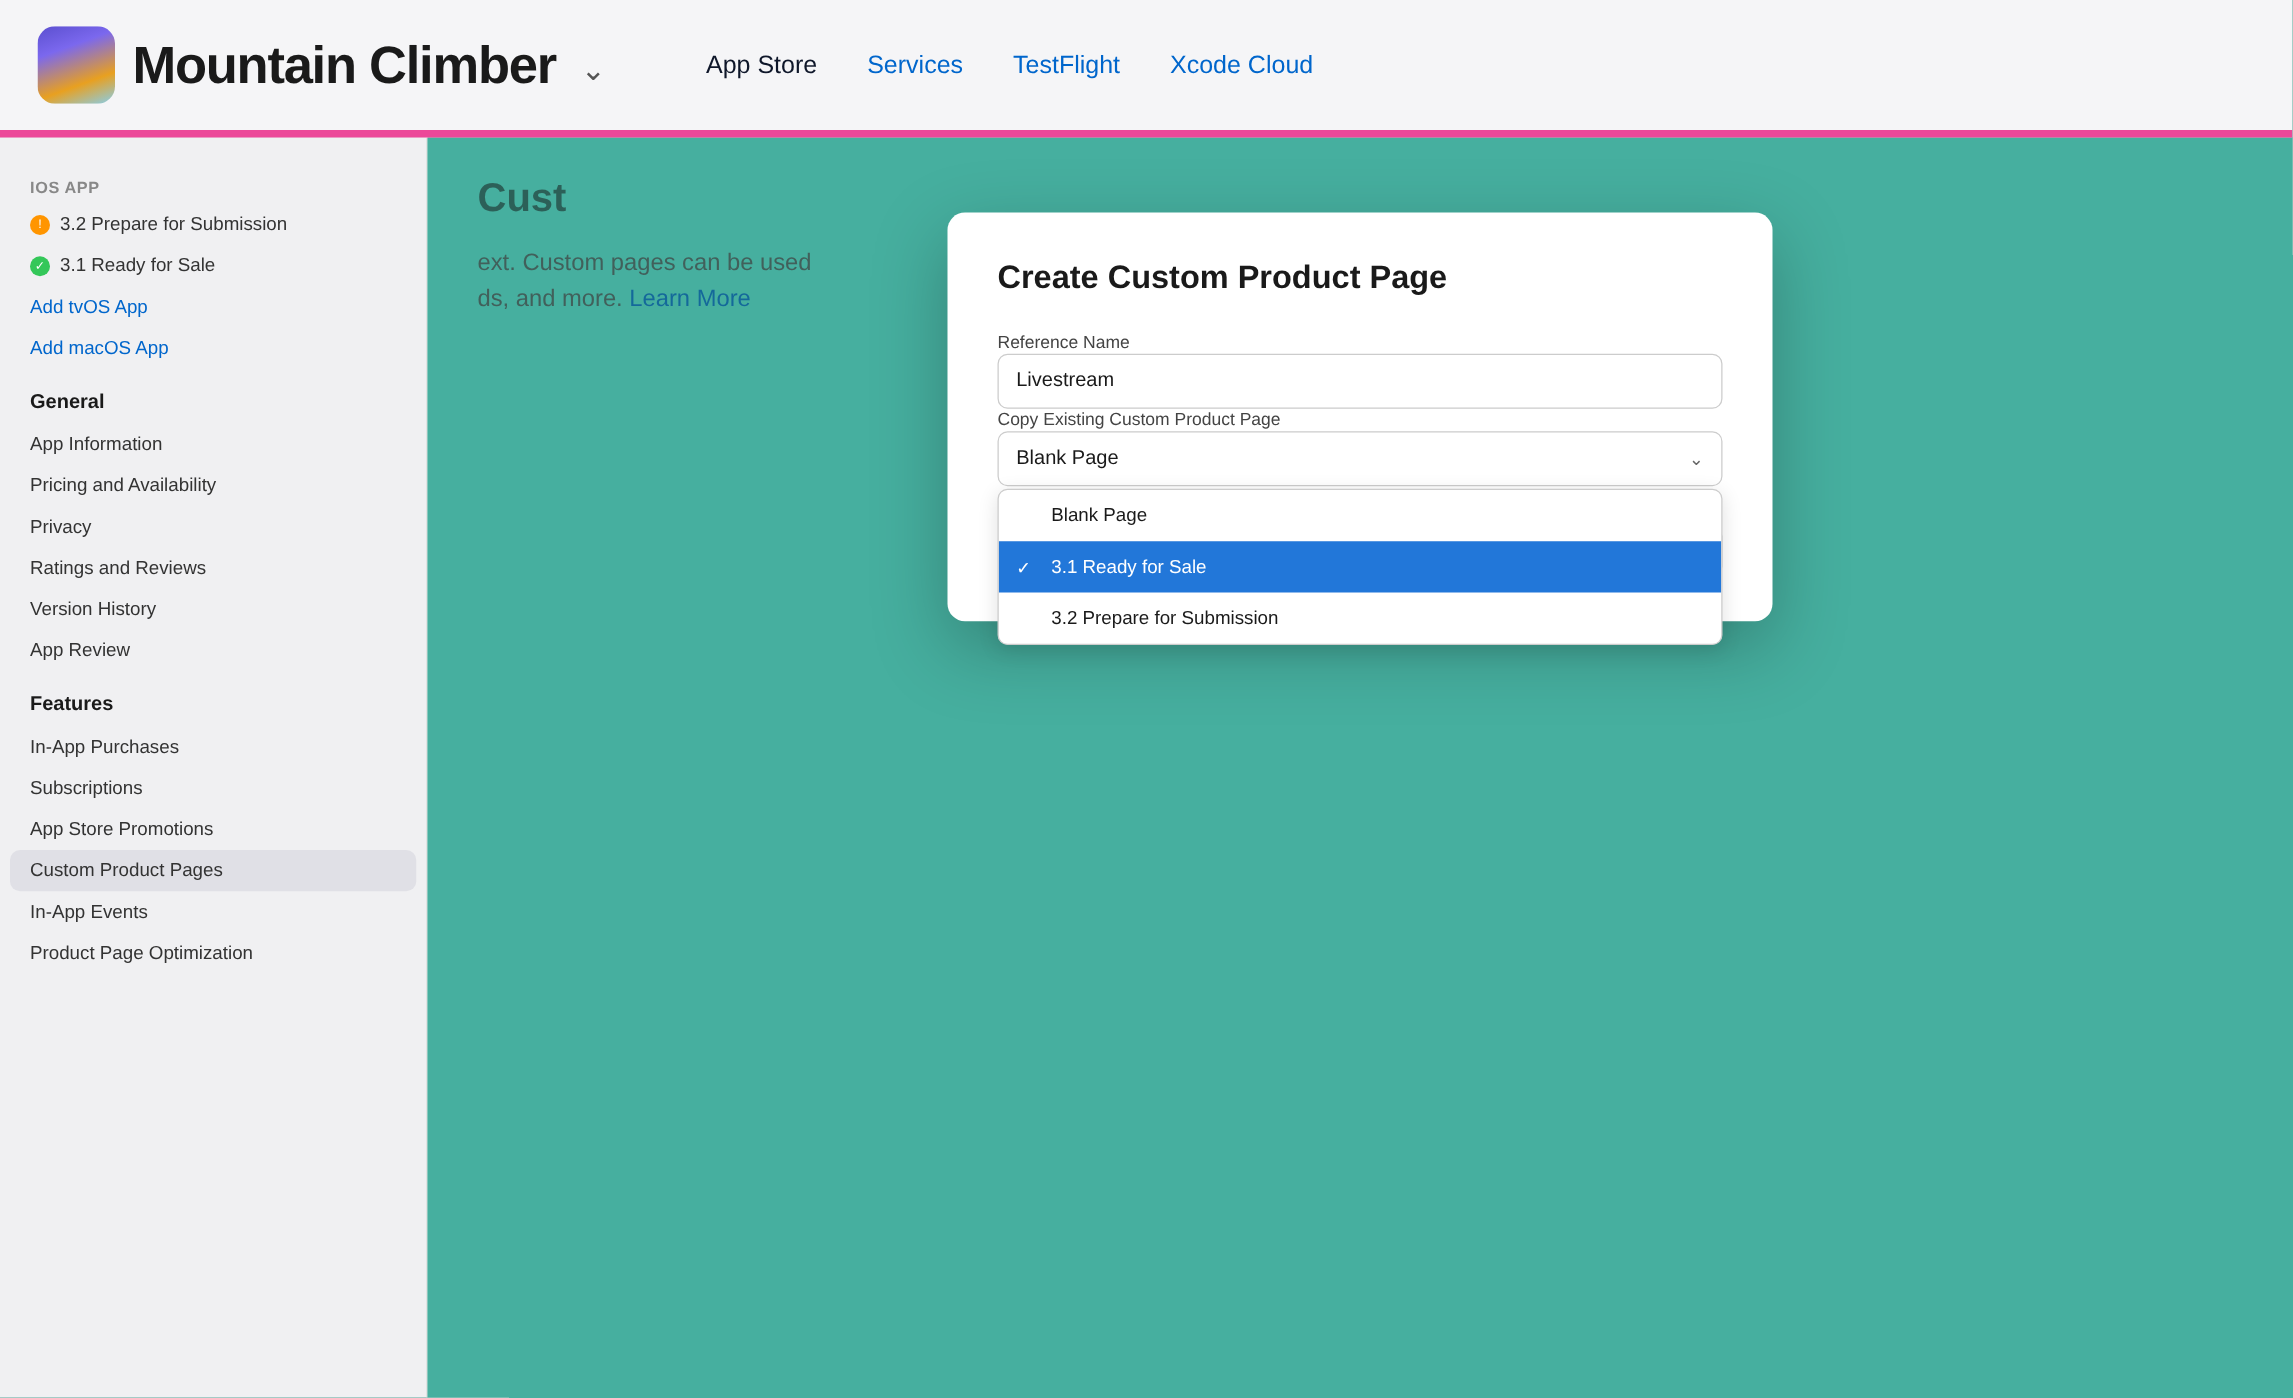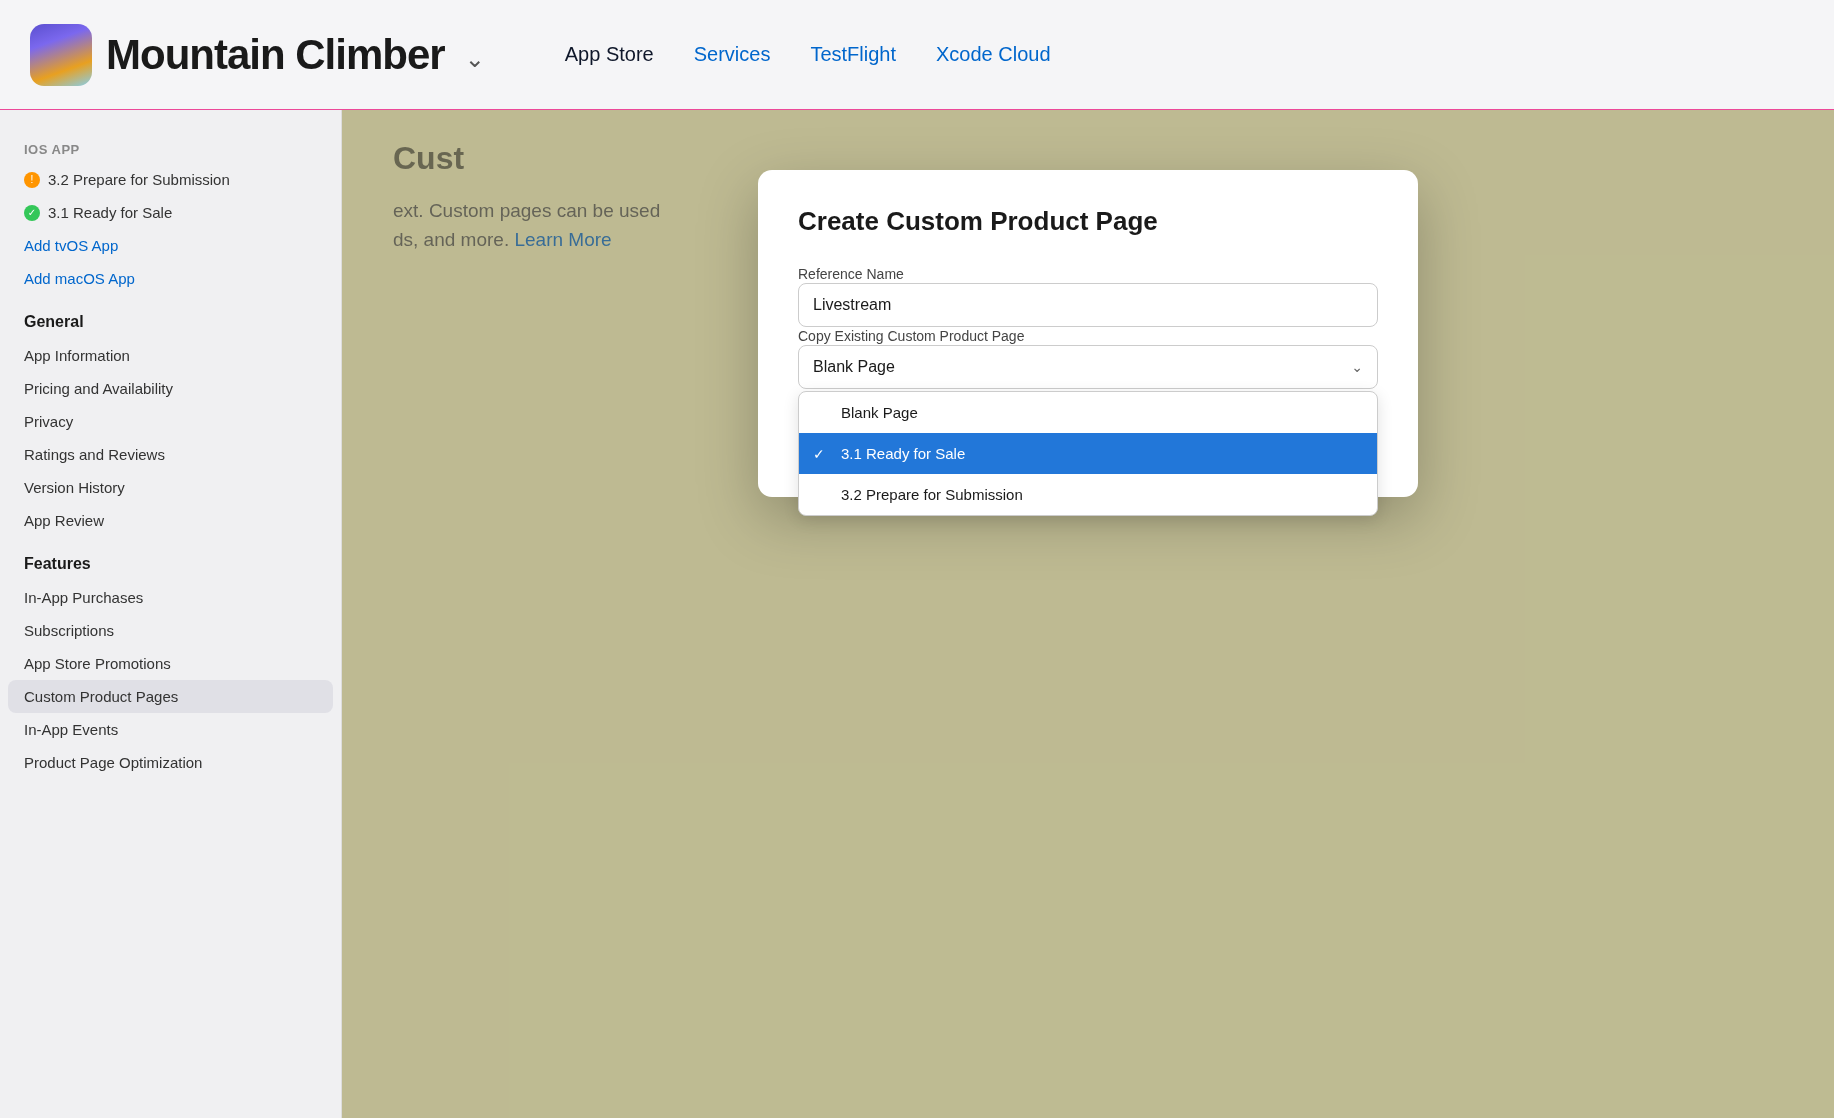--- a/index.html
+++ b/index.html
@@ -12,21 +12,21 @@
       position: relative;
     }
 
     
     .header {
       background: #f5f5f7;
       height: 110px;
       display: flex;
       align-items: center;
       padding: 0 30px;
-      border-bottom: 1px solid #ec4899;
+      border-bottom: 6px solid #ec4899;
       position: relative;
       z-index: 1;
     }
     .header-left {
       display: flex;
       align-items: center;
       gap: 14px;
       flex-shrink: 0;
     }
     .app-icon {
@@ -130,23 +130,23 @@
     .sidebar-group-label {
       font-size: 16px;
       font-weight: 600;
       color: #1a1a1a;
       padding: 18px 24px 8px;
     }
 
     
     .content {
       flex: 1;
-      background: #fef9c3;
-      position: relative;
-      padding: 30px 51px;
+      background: #5eead4;
+      position: relative;
+      padding: 30px 40px;
     }
     .content-title {
       font-size: 32px;
       font-weight: 700;
       color: #1a1a1a;
       margin-bottom: 20px;
       opacity: 0.5;
     }
     .content-text {
       font-size: 19px;

